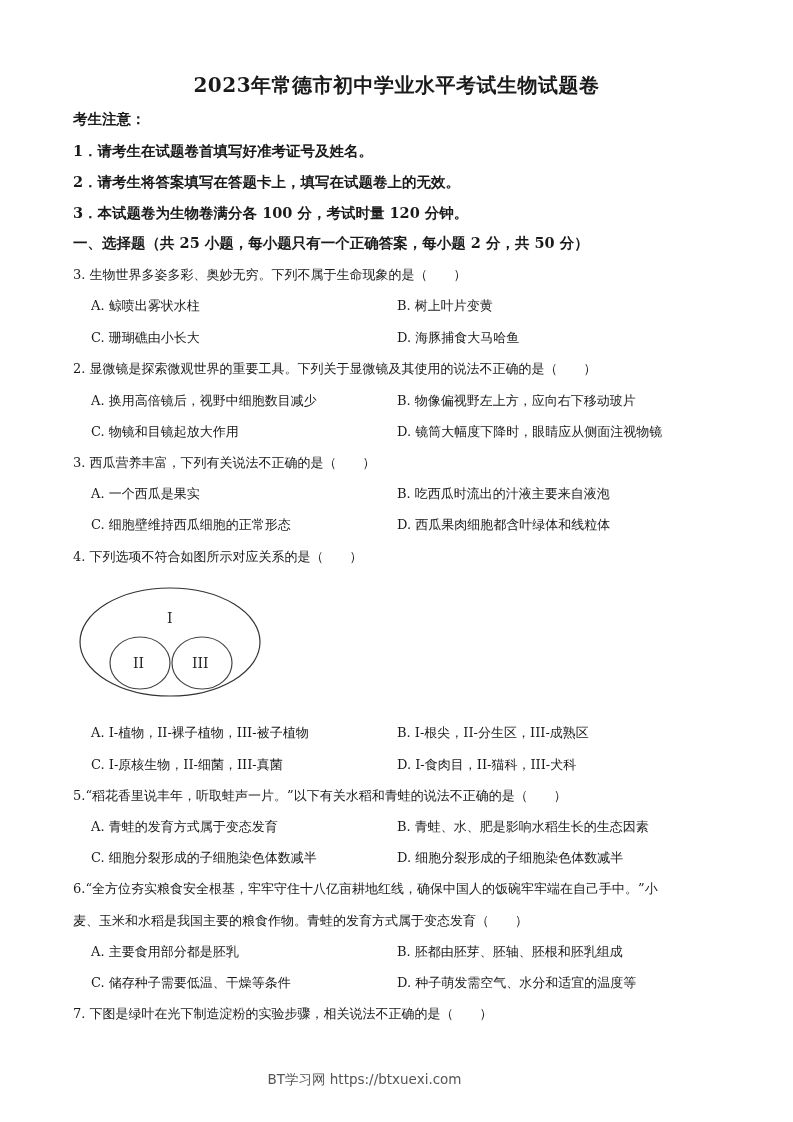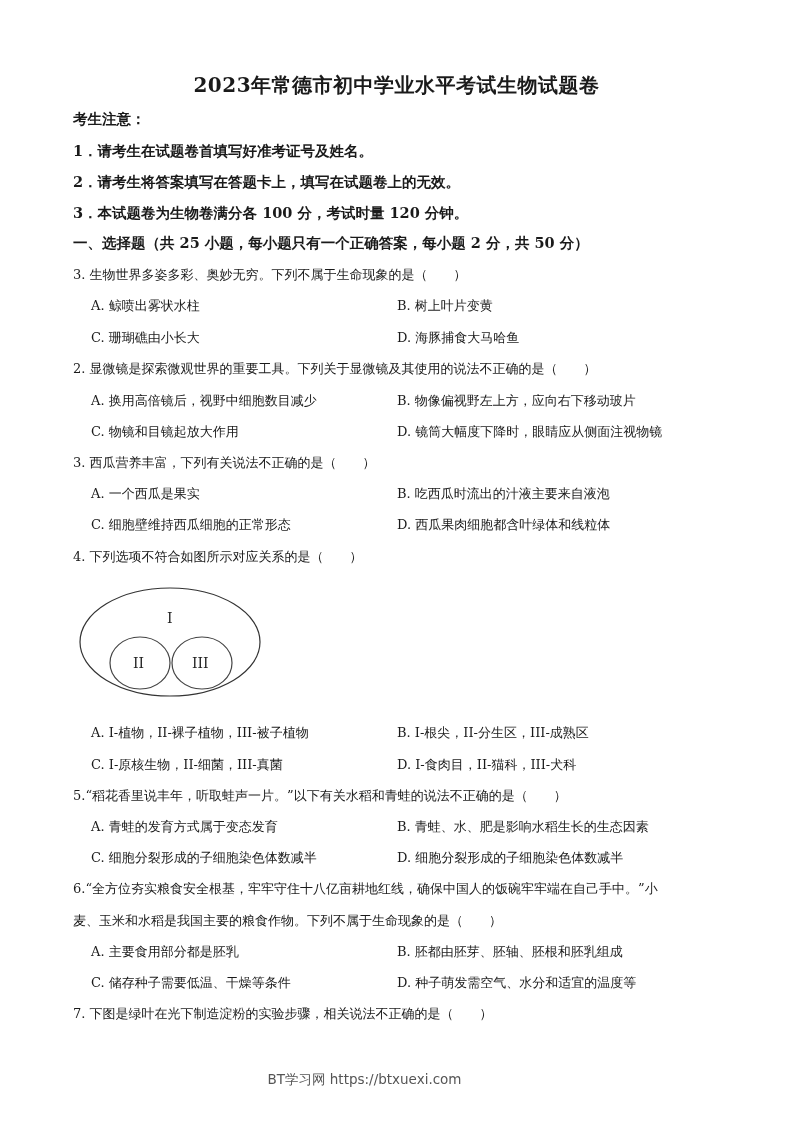--- a/index.html
+++ b/index.html
@@ -62,21 +62,21 @@
 <div class="opt optA" style="top:756px">C. I-原核生物，II-细菌，III-真菌</div>
 <div class="opt optB" style="top:756px">D. I-食肉目，II-猫科，III-犬科</div>
 
 <div class="line q" style="top:787px">5.“稻花香里说丰年，听取蛙声一片。”以下有关水稻和青蛙的说法不正确的是（　　）</div>
 <div class="opt optA" style="top:818px">A. 青蛙的发育方式属于变态发育</div>
 <div class="opt optB" style="top:818px">B. 青蛙、水、肥是影响水稻生长的生态因素</div>
 <div class="opt optA" style="top:849px">C. 细胞分裂形成的子细胞染色体数减半</div>
 <div class="opt optB" style="top:849px">D. 细胞分裂形成的子细胞染色体数减半</div>
 
 <div class="line q" style="top:880px">6.“全方位夯实粮食安全根基，牢牢守住十八亿亩耕地红线，确保中国人的饭碗牢牢端在自己手中。”小</div>
-<div class="line q" style="top:912px">麦、玉米和水稻是我国主要的粮食作物。下列不属于生命现象的是（　　）</div>
+<div class="line q" style="top:912px">麦、玉米和水稻是我国主要的粮食作物。青蛙的发育方式属于变态发育（　　）</div>
 <div class="opt optA" style="top:943px">A. 主要食用部分都是胚乳</div>
 <div class="opt optB" style="top:943px">B. 胚都由胚芽、胚轴、胚根和胚乳组成</div>
 <div class="opt optA" style="top:974px">C. 储存种子需要低温、干燥等条件</div>
 <div class="opt optB" style="top:974px">D. 种子萌发需空气、水分和适宜的温度等</div>
 
 <div class="line q" style="top:1005px">7. 下图是绿叶在光下制造淀粉的实验步骤，相关说法不正确的是（　　）</div>
 
 <div class="footer">BT学习网 https://btxuexi.com</div>
 
 </body></html>

